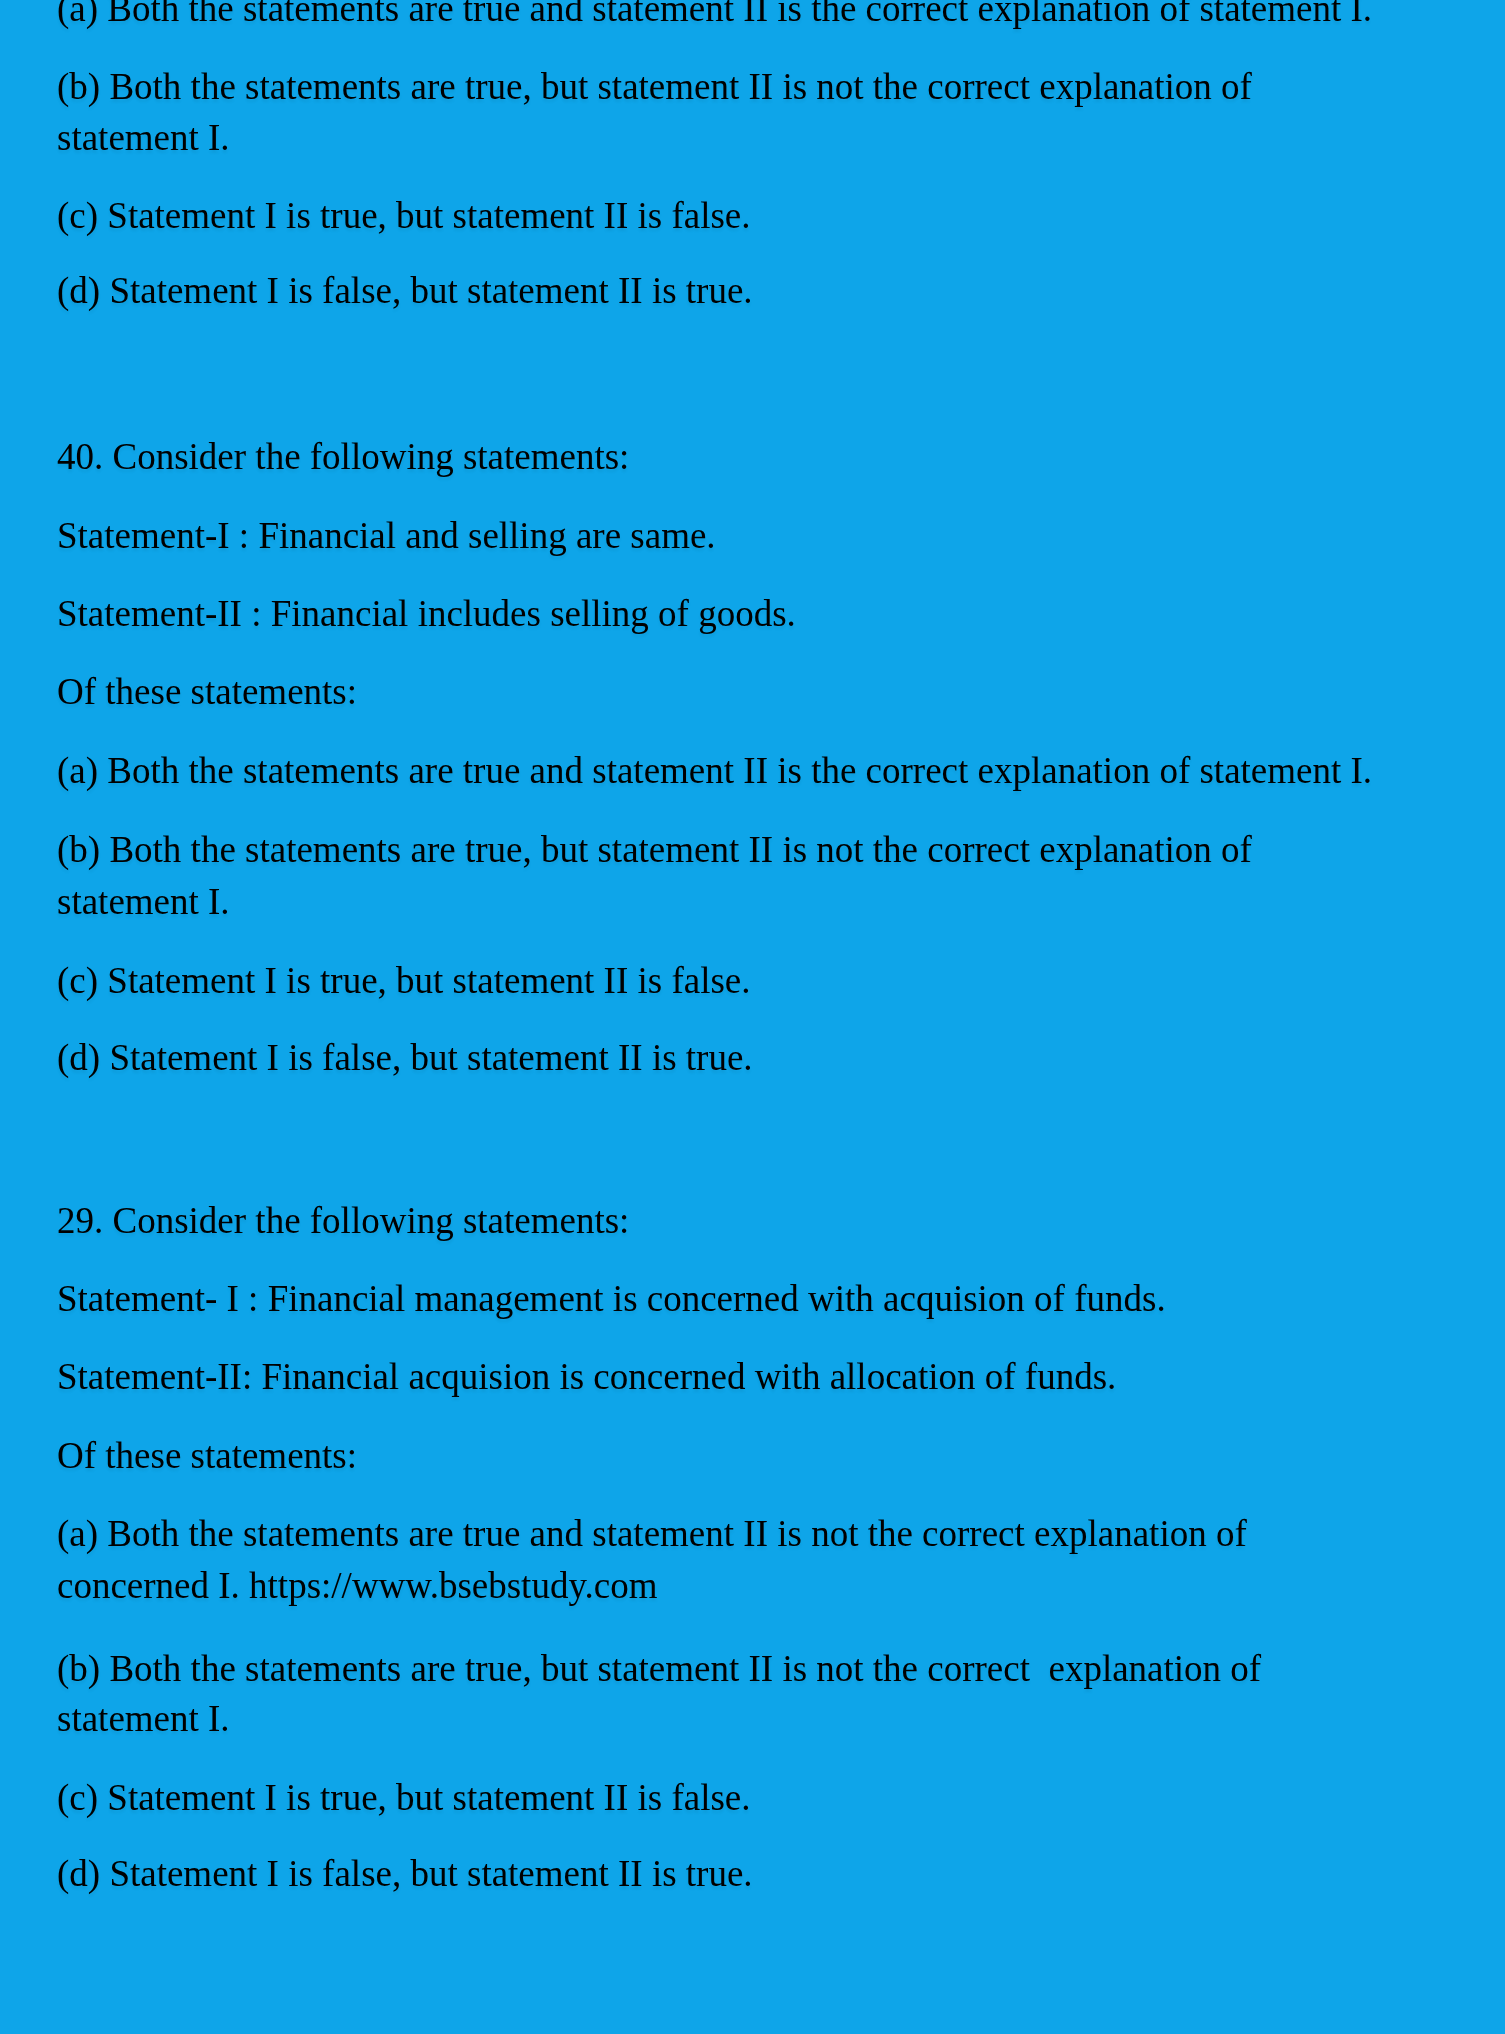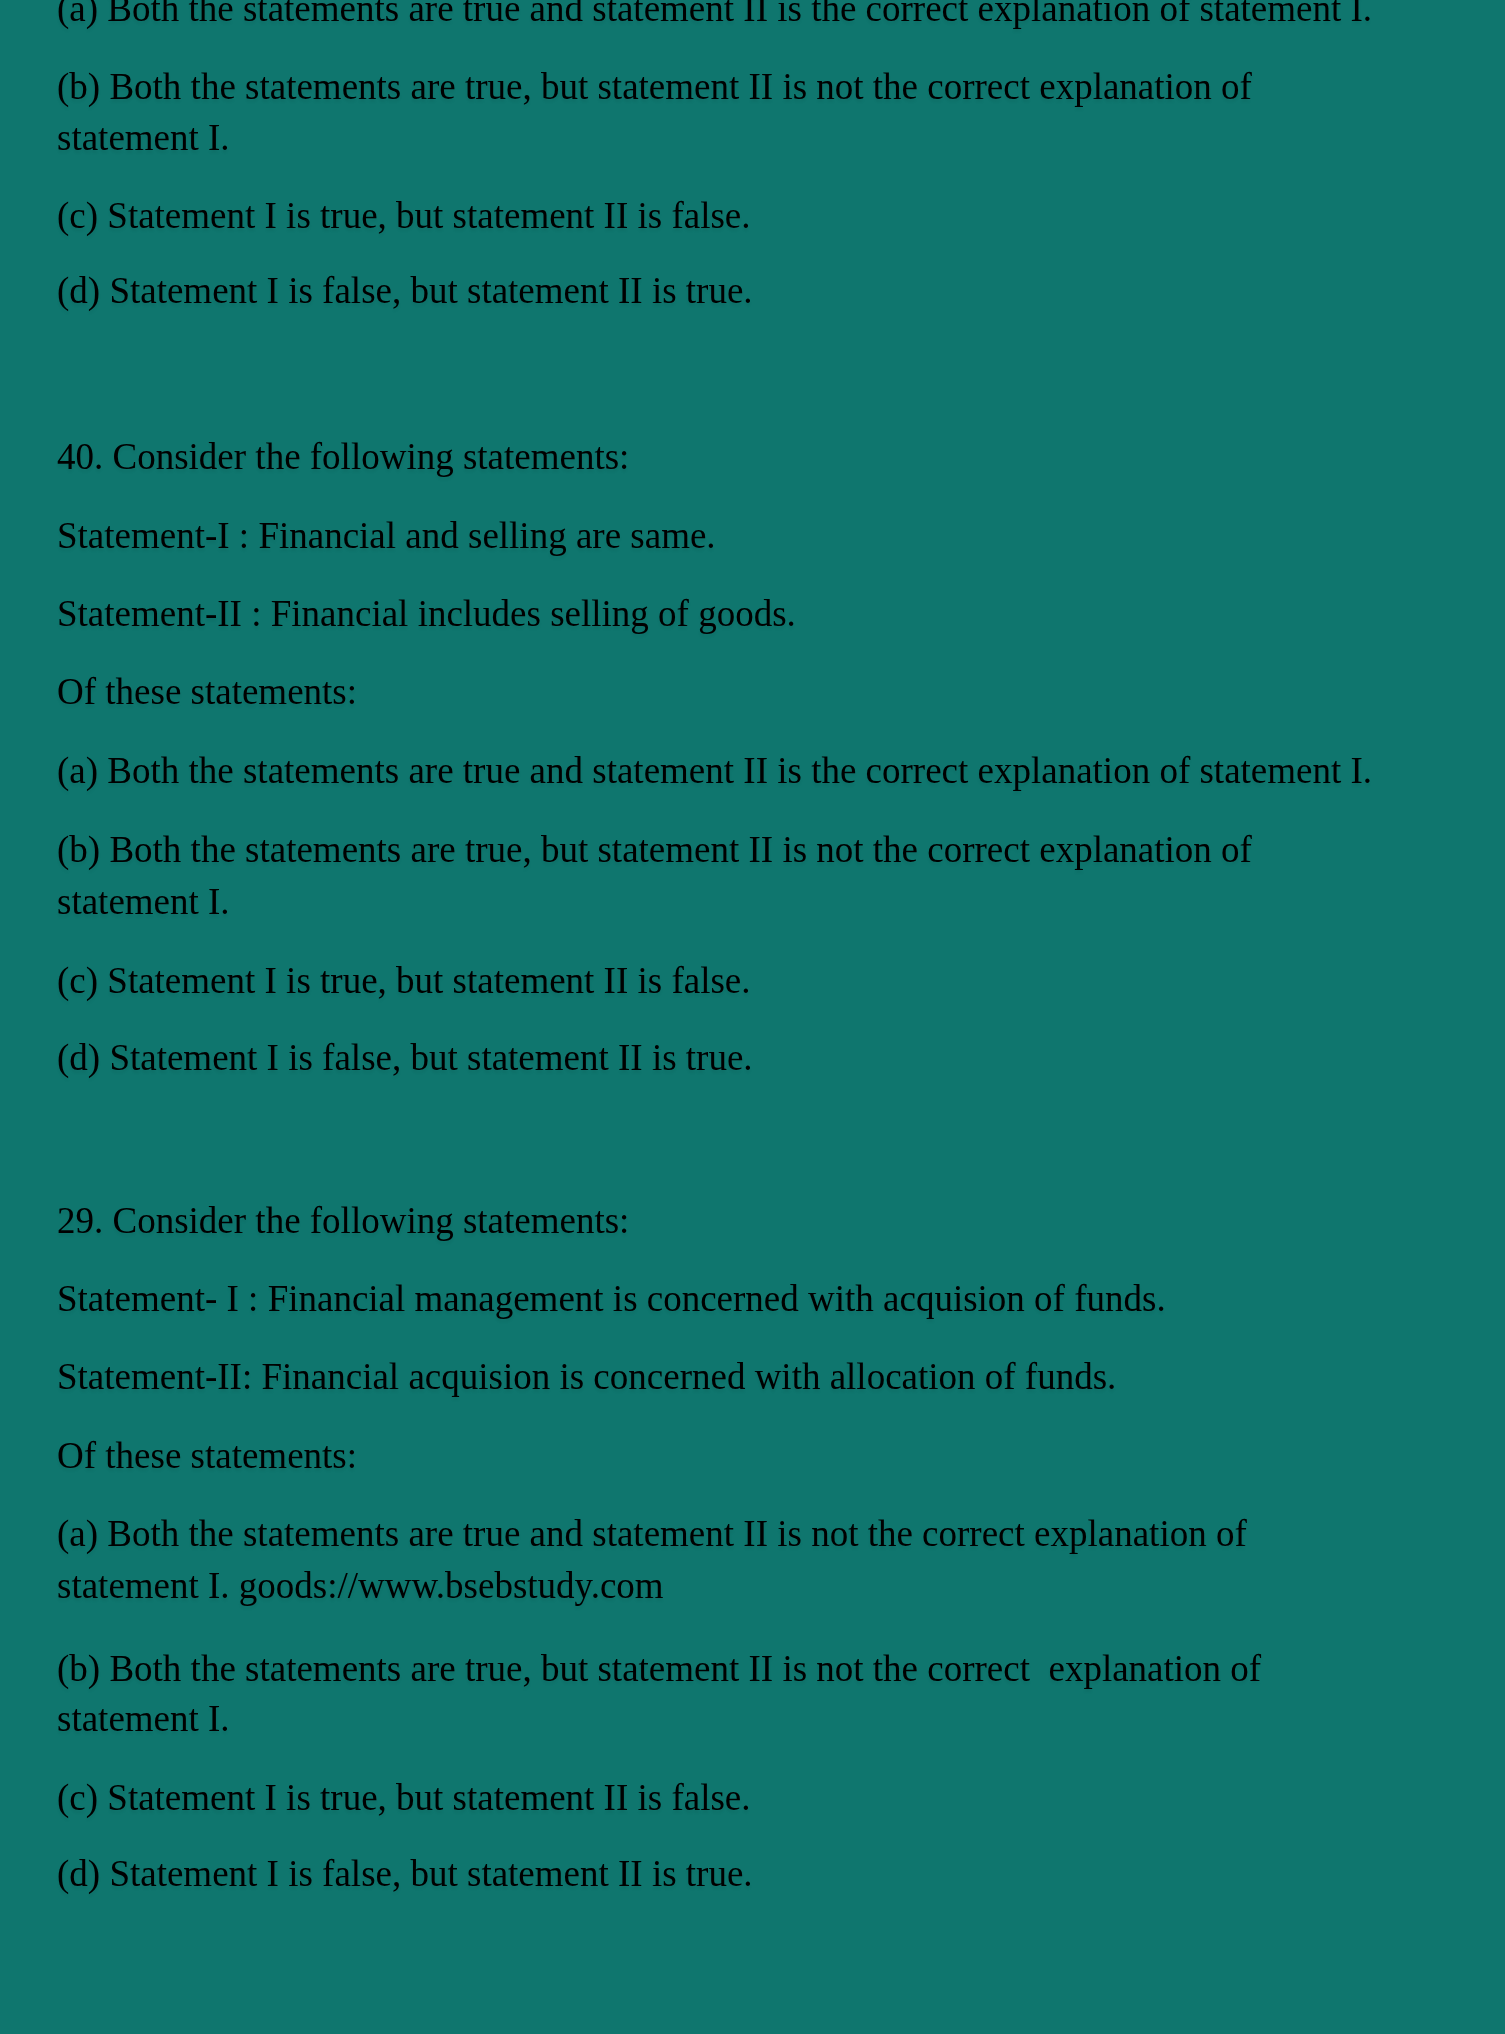--- a/index.html
+++ b/index.html
@@ -14,21 +14,21 @@
       overflow: hidden;
       font-family: "Liberation Serif", "DejaVu Serif", serif;
       color: #000000;
     }
     .page {
       position: absolute;
       left: 0;
       top: 0;
       width: 1505px;
       height: 2034px;
-      background: #0f766e;
+      background: #0ea5e9;
     }
     .line {
       position: absolute;
       left: 57px;
       font-size: 37px;
       line-height: 37px;
       height: 37px;
       white-space: pre;
       color: #000000;
       text-shadow: 0 3px 3px rgba(0,0,0,0.06);
@@ -58,20 +58,20 @@
     <div class="line" style="top:962px">(c) Statement I is true, but statement II is false.</div>
     <div class="line" style="top:1039px">(d) Statement I is false, but statement II is true.</div>
   </div>
 
   <div>
     <div class="line" style="top:1202px">29. Consider the following statements:</div>
     <div class="line" style="top:1280px">Statement- I : Financial management is concerned with acquision of funds.</div>
     <div class="line" style="top:1358px">Statement-II: Financial acquision is concerned with allocation of funds.</div>
     <div class="line" style="top:1437px">Of these statements:</div>
     <div class="line" style="top:1515px">(a) Both the statements are true and statement II is not the correct explanation of</div>
-    <div class="line" style="top:1567px">statement I. goods://www.bsebstudy.com</div>
+    <div class="line" style="top:1567px">concerned I. https://www.bsebstudy.com</div>
     <div class="line" style="top:1650px">(b) Both the statements are true, but statement II is not the correct  explanation of</div>
     <div class="line" style="top:1700px">statement I.</div>
     <div class="line" style="top:1779px">(c) Statement I is true, but statement II is false.</div>
     <div class="line" style="top:1855px">(d) Statement I is false, but statement II is true.</div>
   </div>
 
 </div>
 
 </body></html>

